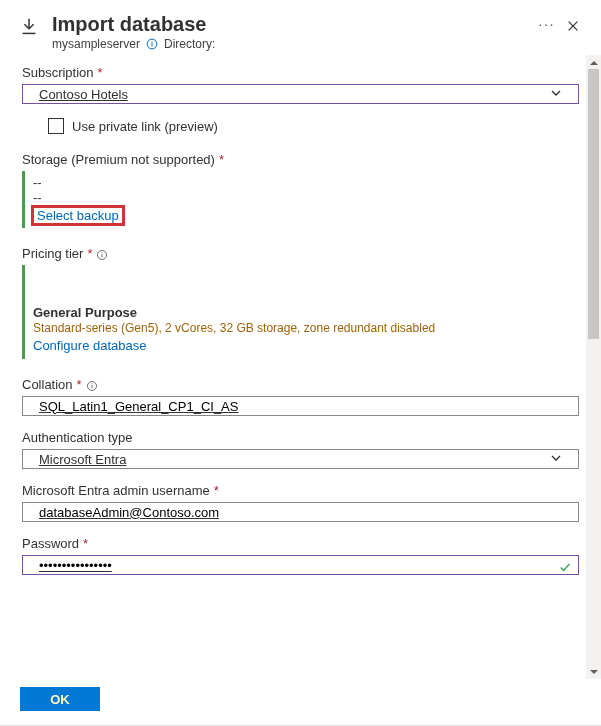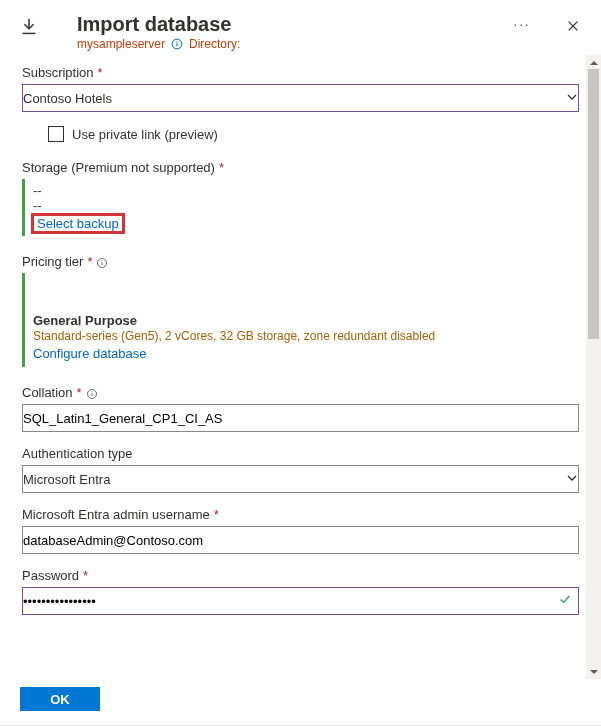--- a/index.html
+++ b/index.html
@@ -15,26 +15,25 @@
   }
   .blade {
     width: 601px; height: 726px;
     display: flex; flex-direction: column;
     border-bottom: 1px solid #e1dfdd;
   }
   
   .blade-header {
     display: flex; align-items: flex-start;
     padding: 12px 16px 4px 18px;
-    gap: 25px;
   }
   .hdr-icon { width: 24px; margin-top: 4px; margin-right: 10px; flex-shrink:0;}
   .hdr-text { flex: 1; }
   .hdr-title { font-size: 20px; font-weight: 600; line-height: 24px; }
-  .hdr-sub { font-size: 12px; color: #c2410c; margin-top: 1px; display:flex; align-items:center; gap:6px;}
+  .hdr-sub { font-size: 12px; color: #404040; margin-top: 1px; display:flex; align-items:center; gap:6px;}
   .hdr-sub .info-ic { width:12px; height:12px; display:inline-flex; align-items:center; justify-content:center;}
   .hdr-dots { color:#605e5c; font-size:14px; padding:0 6px; margin-top:4px; letter-spacing:1px;}
   .hdr-close { width: 24px; height:24px; display:flex; align-items:center; justify-content:center; margin-top:2px;}
   .hdr-close svg { width:14px; height:14px; }
 
   
   .content-wrap {
     position: relative; flex: 1; overflow: hidden;
   }
   .content {
@@ -52,26 +51,26 @@
     position:absolute; right:2px; top:14px; width:11px; height:270px;
     background:#c8c6c4; border-radius:0;
   }
 
   
   .field { margin-bottom: 14px; }
   .label { font-size: 13px; color:#323130; margin-bottom: 4px; display:flex; align-items:flex-end; gap:4px;}
   .req { color:#a4262c; }
   .info-ic svg { width:12px; height:12px; display:block;}
   .dropdown, .input {
-    width: 100%; height: 28px;
+    width: 100%; height: 20px;
     border: 1px solid #8a8886;
     background:#fff;
     font-size:13px; color:#323130;
-    padding: 0 0;
-    display:flex; align-items:center;
+    padding: 0 16px;
+    display:flex; align-items:center;text-decoration:underline;
   }
   .dropdown { justify-content:space-between; }
   .dropdown.selected { border-color:#7b4ba1; }
   .dropdown .chev { width:12px; }
   .input { position:relative; }
   .check-ic { position:absolute; right:6px; top:4px; }
 
   .checkbox-row { display:flex; align-items:center; gap:8px; margin-top:6px; margin-bottom:18px;padding-left:26px;}
   .cb { width:16px; height:16px; border:1px solid #323130; background:#fff;}
 

